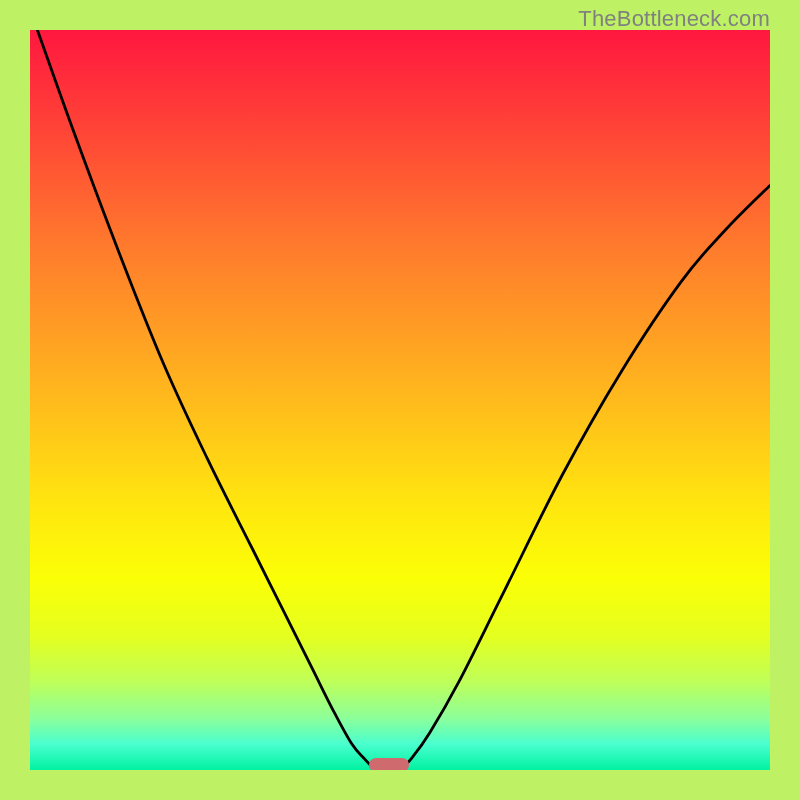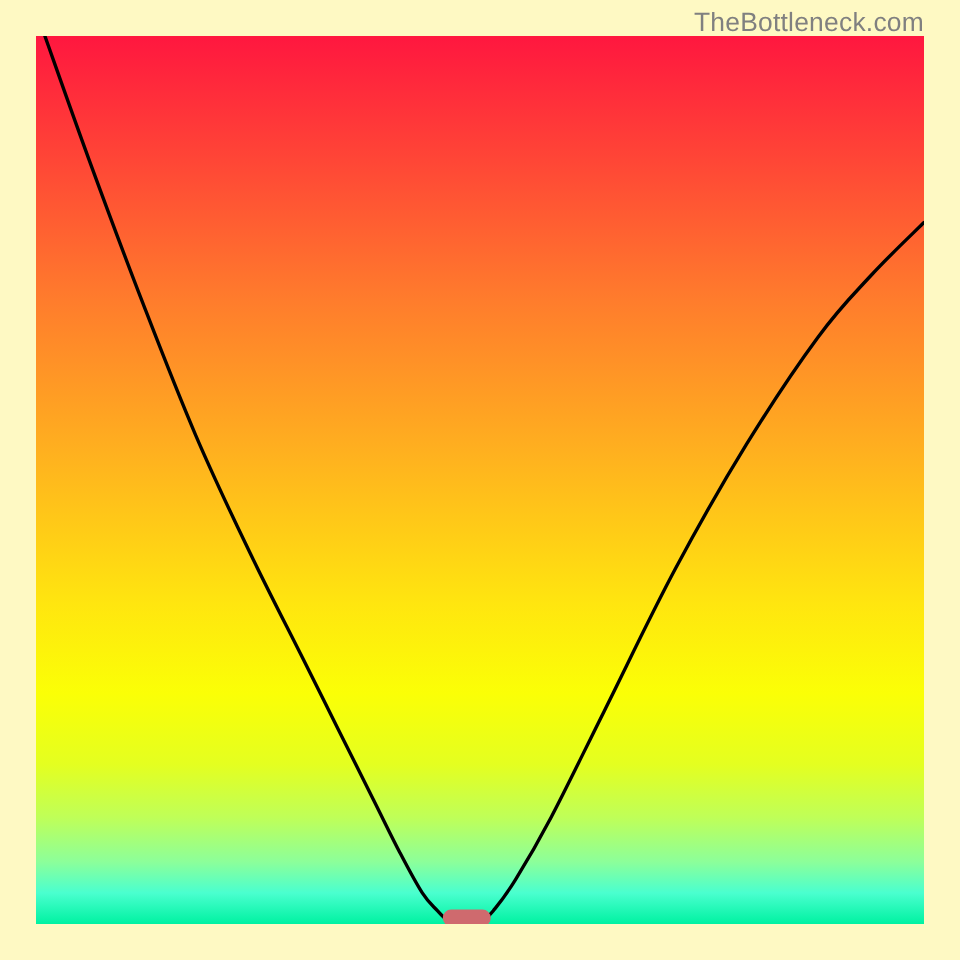--- a/index.html
+++ b/index.html
@@ -10,21 +10,21 @@
     overflow: hidden;
     background: #000;
     font-family: Arial, Helvetica, sans-serif;
   }
   .frame {
     position: absolute;
     top: 0;
     left: 0;
     width: 800px;
     height: 800px;
-    background: #fef9c3;
+    background: #bef264;
   }
   .plot-area {
     position: absolute;
     top: 30px;
     left: 30px;
     width: 740px;
     height: 740px;
     overflow: hidden;
   }
   .gradient {

